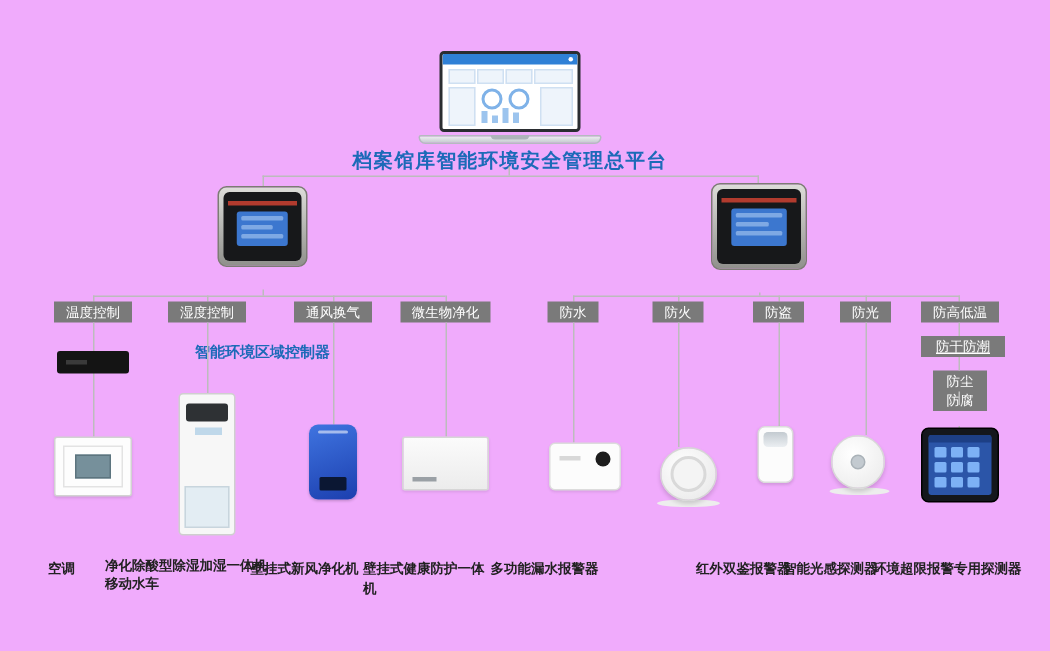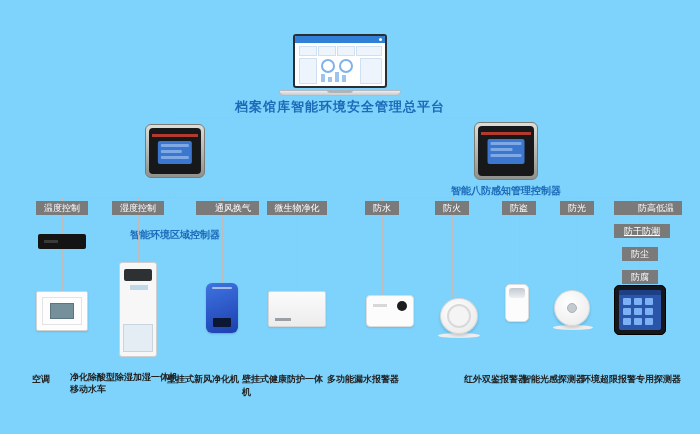--- a/index.html
+++ b/index.html
@@ -1,17 +1,17 @@
 <!DOCTYPE html>
 <html><head>
 <meta charset="utf-8">
 <style>
   html,body{margin:0;padding:0;}
   body{font-family:"Liberation Sans",sans-serif;background:#fff;}
-  .canvas{position:relative;width:700px;height:434px;background:#7dd3fc;overflow:hidden;}
+  .canvas{position:relative;width:700px;height:434px;background:#f0abfc;overflow:hidden;}
 
   
   .vline{position:absolute;width:1px;background:#bcbcbc;}
   .hline{position:absolute;height:1px;background:#bcbcbc;}
 
   
   .laptop-screen{position:absolute;left:293px;top:34px;width:94px;height:54px;
     background:#fff;border:2px solid #2a2d31;border-radius:3px;box-sizing:border-box;overflow:hidden;}
   .scr-header{position:absolute;left:0;top:0;right:0;height:7px;background:#2f80d6;}
   .scr-dot{position:absolute;width:3px;height:3px;border-radius:50%;background:#fff;top:2px;right:3px;}
@@ -145,51 +145,50 @@
   <div class="controller" style="left:474px;top:122px;width:64px;height:58px;">
     <div class="ctrl-inner">
       <div class="ctrl-red"></div>
       <div class="ctrl-screen">
         <div class="ctrl-row" style="top:3px;"></div>
         <div class="ctrl-row" style="top:9px;width:60%;"></div>
         <div class="ctrl-row" style="top:15px;"></div>
       </div>
     </div>
   </div>
-  <div class="ctrl-label" style="left:436px;top:184px;width:140px;">智能八防感知管理控制器</div>
 
   <div class="vline" style="left:175px;top:193px;height:4px;"></div>
   <div class="hline" style="left:62px;top:197px;width:235px;"></div>
   <div class="vline" style="left:62px;top:197px;height:4px;"></div>
   <div class="vline" style="left:138px;top:197px;height:4px;"></div>
   <div class="vline" style="left:222px;top:197px;height:4px;"></div>
   <div class="vline" style="left:297px;top:197px;height:4px;"></div>
 
   <div class="vline" style="left:506px;top:195px;height:2px;"></div>
   <div class="hline" style="left:382px;top:197px;width:258px;"></div>
   <div class="vline" style="left:382px;top:197px;height:4px;"></div>
   <div class="vline" style="left:452px;top:197px;height:4px;"></div>
   <div class="vline" style="left:519px;top:197px;height:4px;"></div>
   <div class="vline" style="left:577px;top:197px;height:4px;"></div>
   <div class="vline" style="left:639px;top:197px;height:4px;"></div>
 
   <div class="gbox" style="left:36px;width:52px;">温度控制</div>
   <div class="gbox" style="left:112px;width:52px;">湿度控制</div>
-  <div class="gbox" style="left:196px;width:52px;padding-left:11px;">通风换气</div>
+  <div class="gbox" style="left:196px;width:52px;">通风换气</div>
   <div class="gbox" style="left:267px;width:60px;">微生物净化</div>
 
   <div class="gbox" style="left:365px;width:34px;">防水</div>
   <div class="gbox" style="left:435px;width:34px;">防火</div>
   <div class="gbox" style="left:502px;width:34px;">防盗</div>
   <div class="gbox" style="left:560px;width:34px;">防光</div>
 
-  <div class="gbox2" style="left:614px;top:201px;width:52px;padding-left:16px;">防高低温</div>
+  <div class="gbox2" style="left:614px;top:201px;width:52px;">防高低温</div>
   <div class="gbox2" style="left:614px;top:224px;width:56px;text-decoration:underline;">防干防潮</div>
   <div class="gbox2" style="left:622px;top:247px;width:36px;">防尘</div>
-  <div class="gbox2" style="left:622px;top:270px;width:36px;">防腐</div>
+  <div class="gbox2" style="left:622px;top:260px;width:36px;">防腐</div>
   <div class="vline" style="left:639px;top:215px;height:9px;"></div>
   <div class="vline" style="left:639px;top:238px;height:9px;"></div>
   <div class="vline" style="left:639px;top:261px;height:9px;"></div>
   <div class="vline" style="left:639px;top:284px;height:2px;"></div>
 
   <div class="vline" style="left:62px;top:215px;height:76px;"></div>
   <div class="vline" style="left:138px;top:215px;height:47px;"></div>
   <div class="vline" style="left:222px;top:215px;height:68px;"></div>
   <div class="vline" style="left:297px;top:215px;height:76px;"></div>
   <div class="vline" style="left:382px;top:215px;height:80px;"></div>

